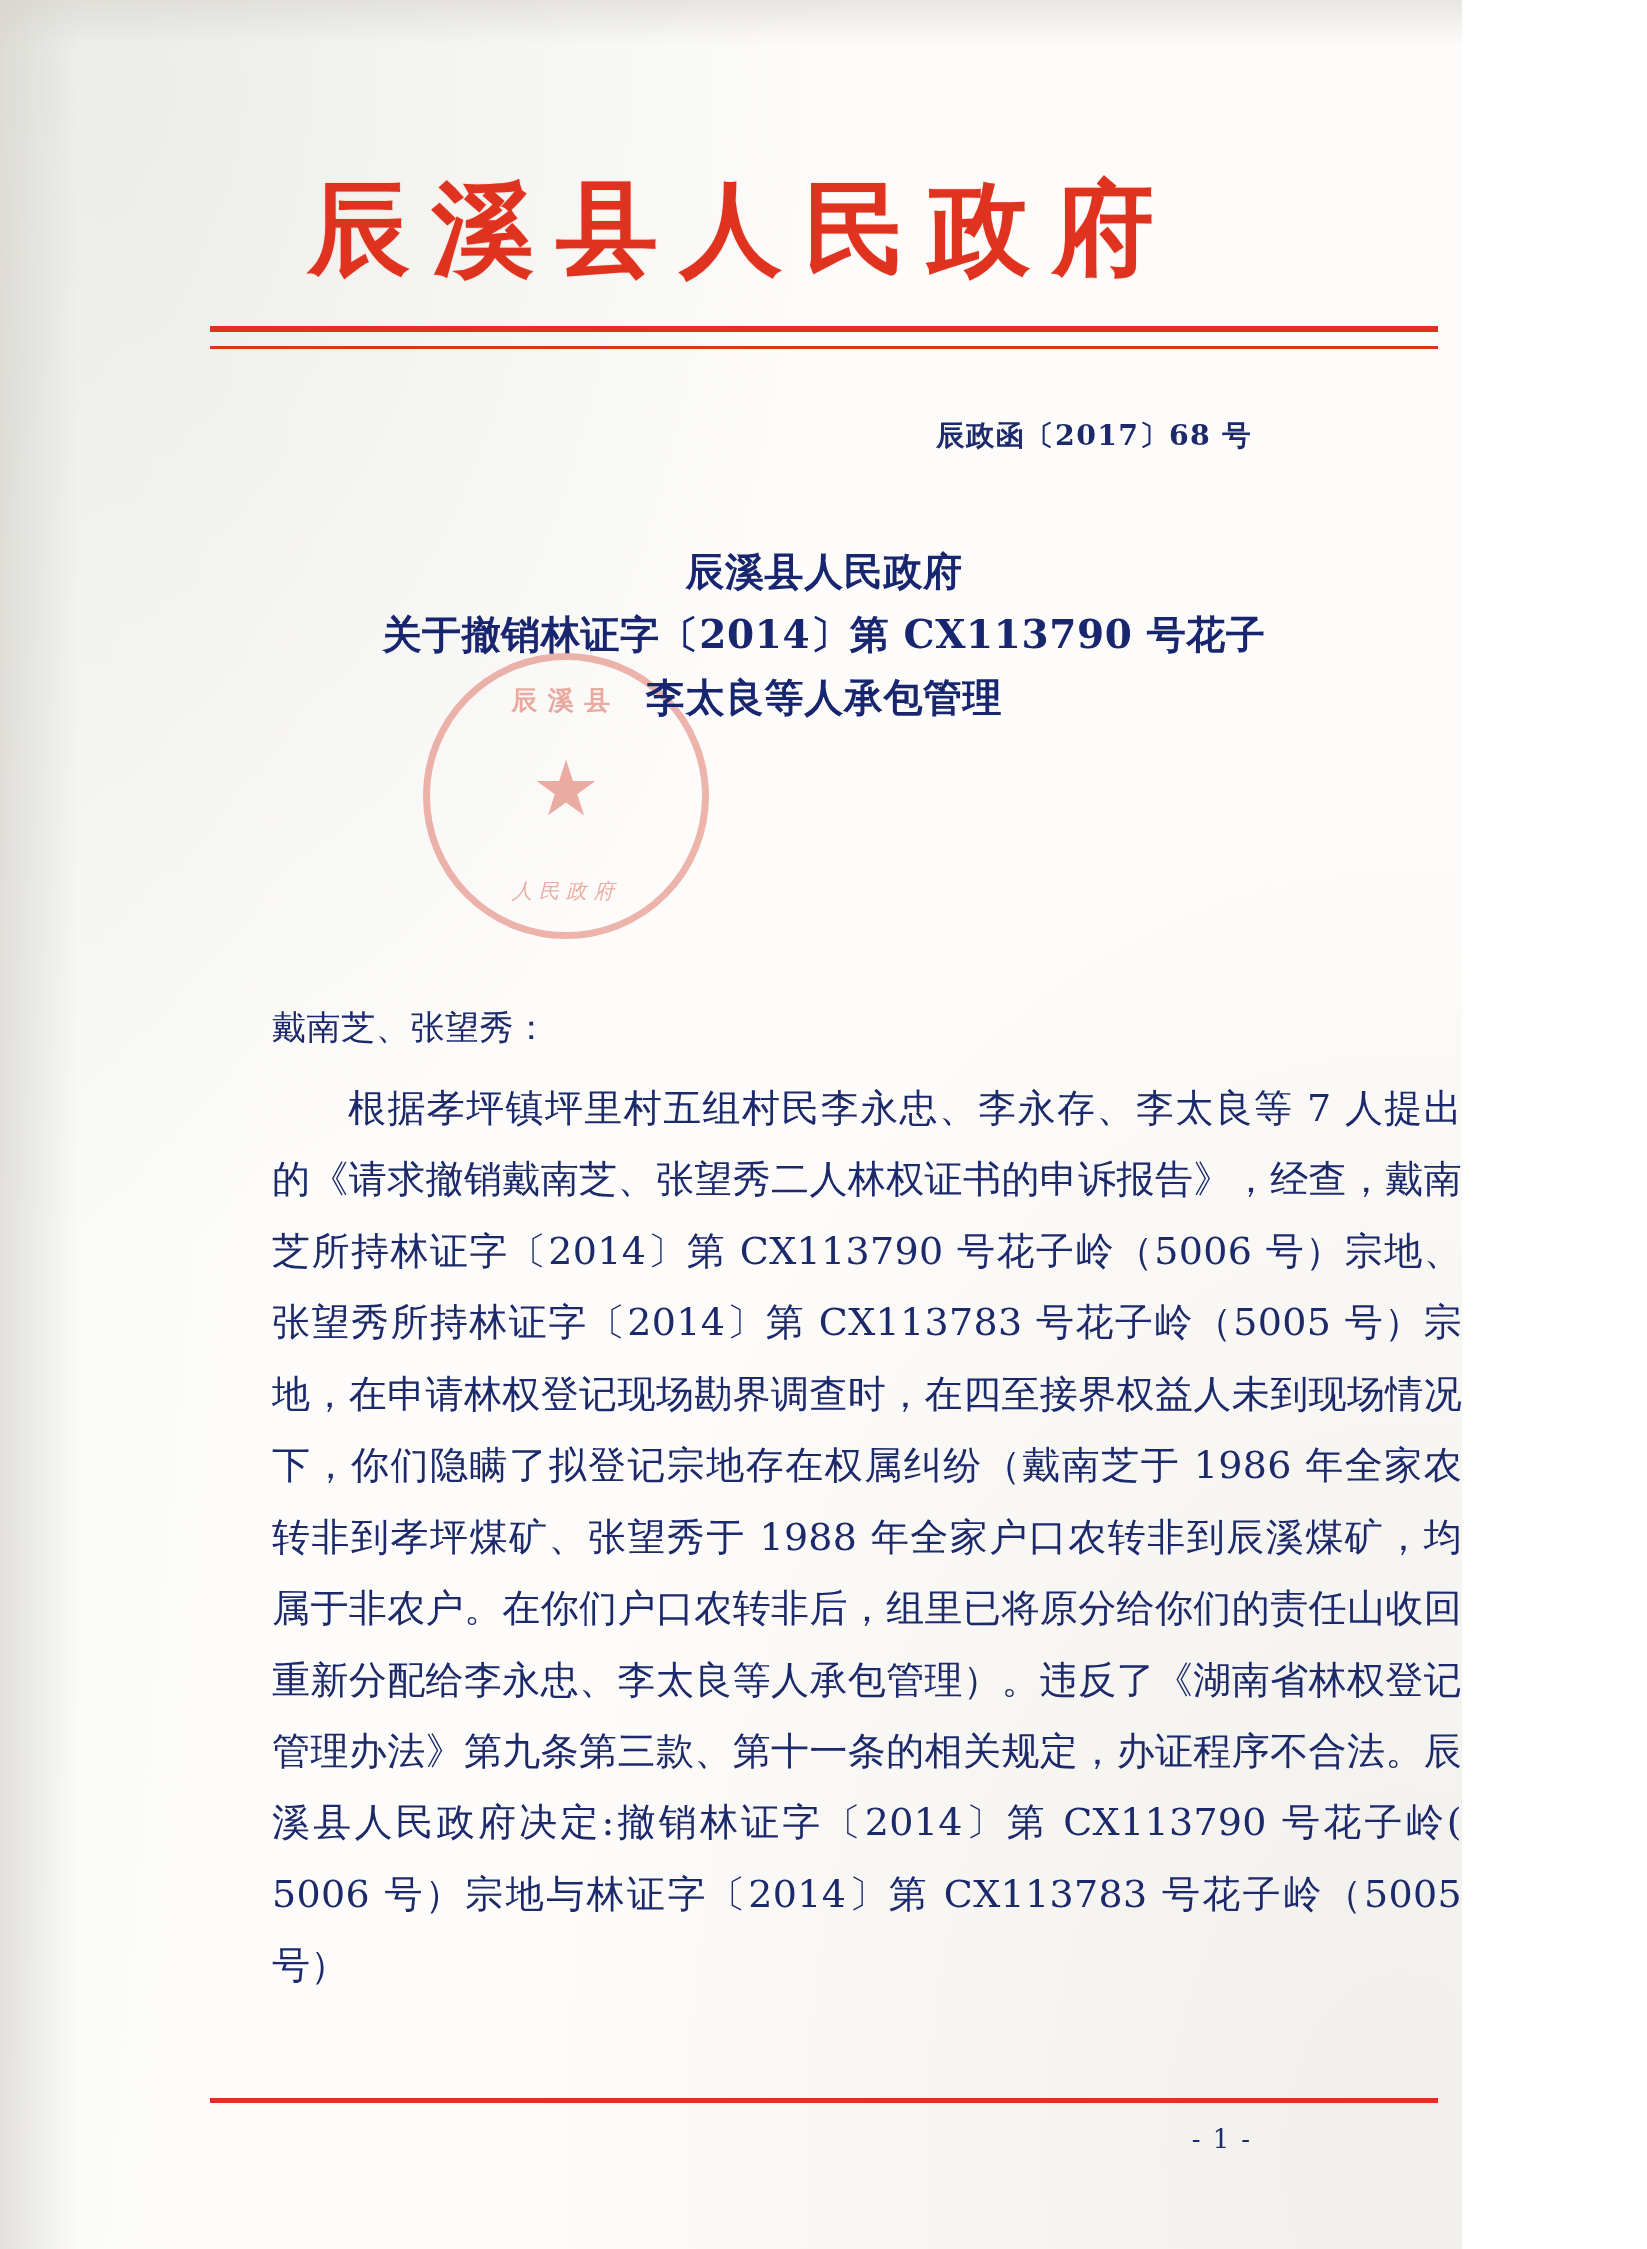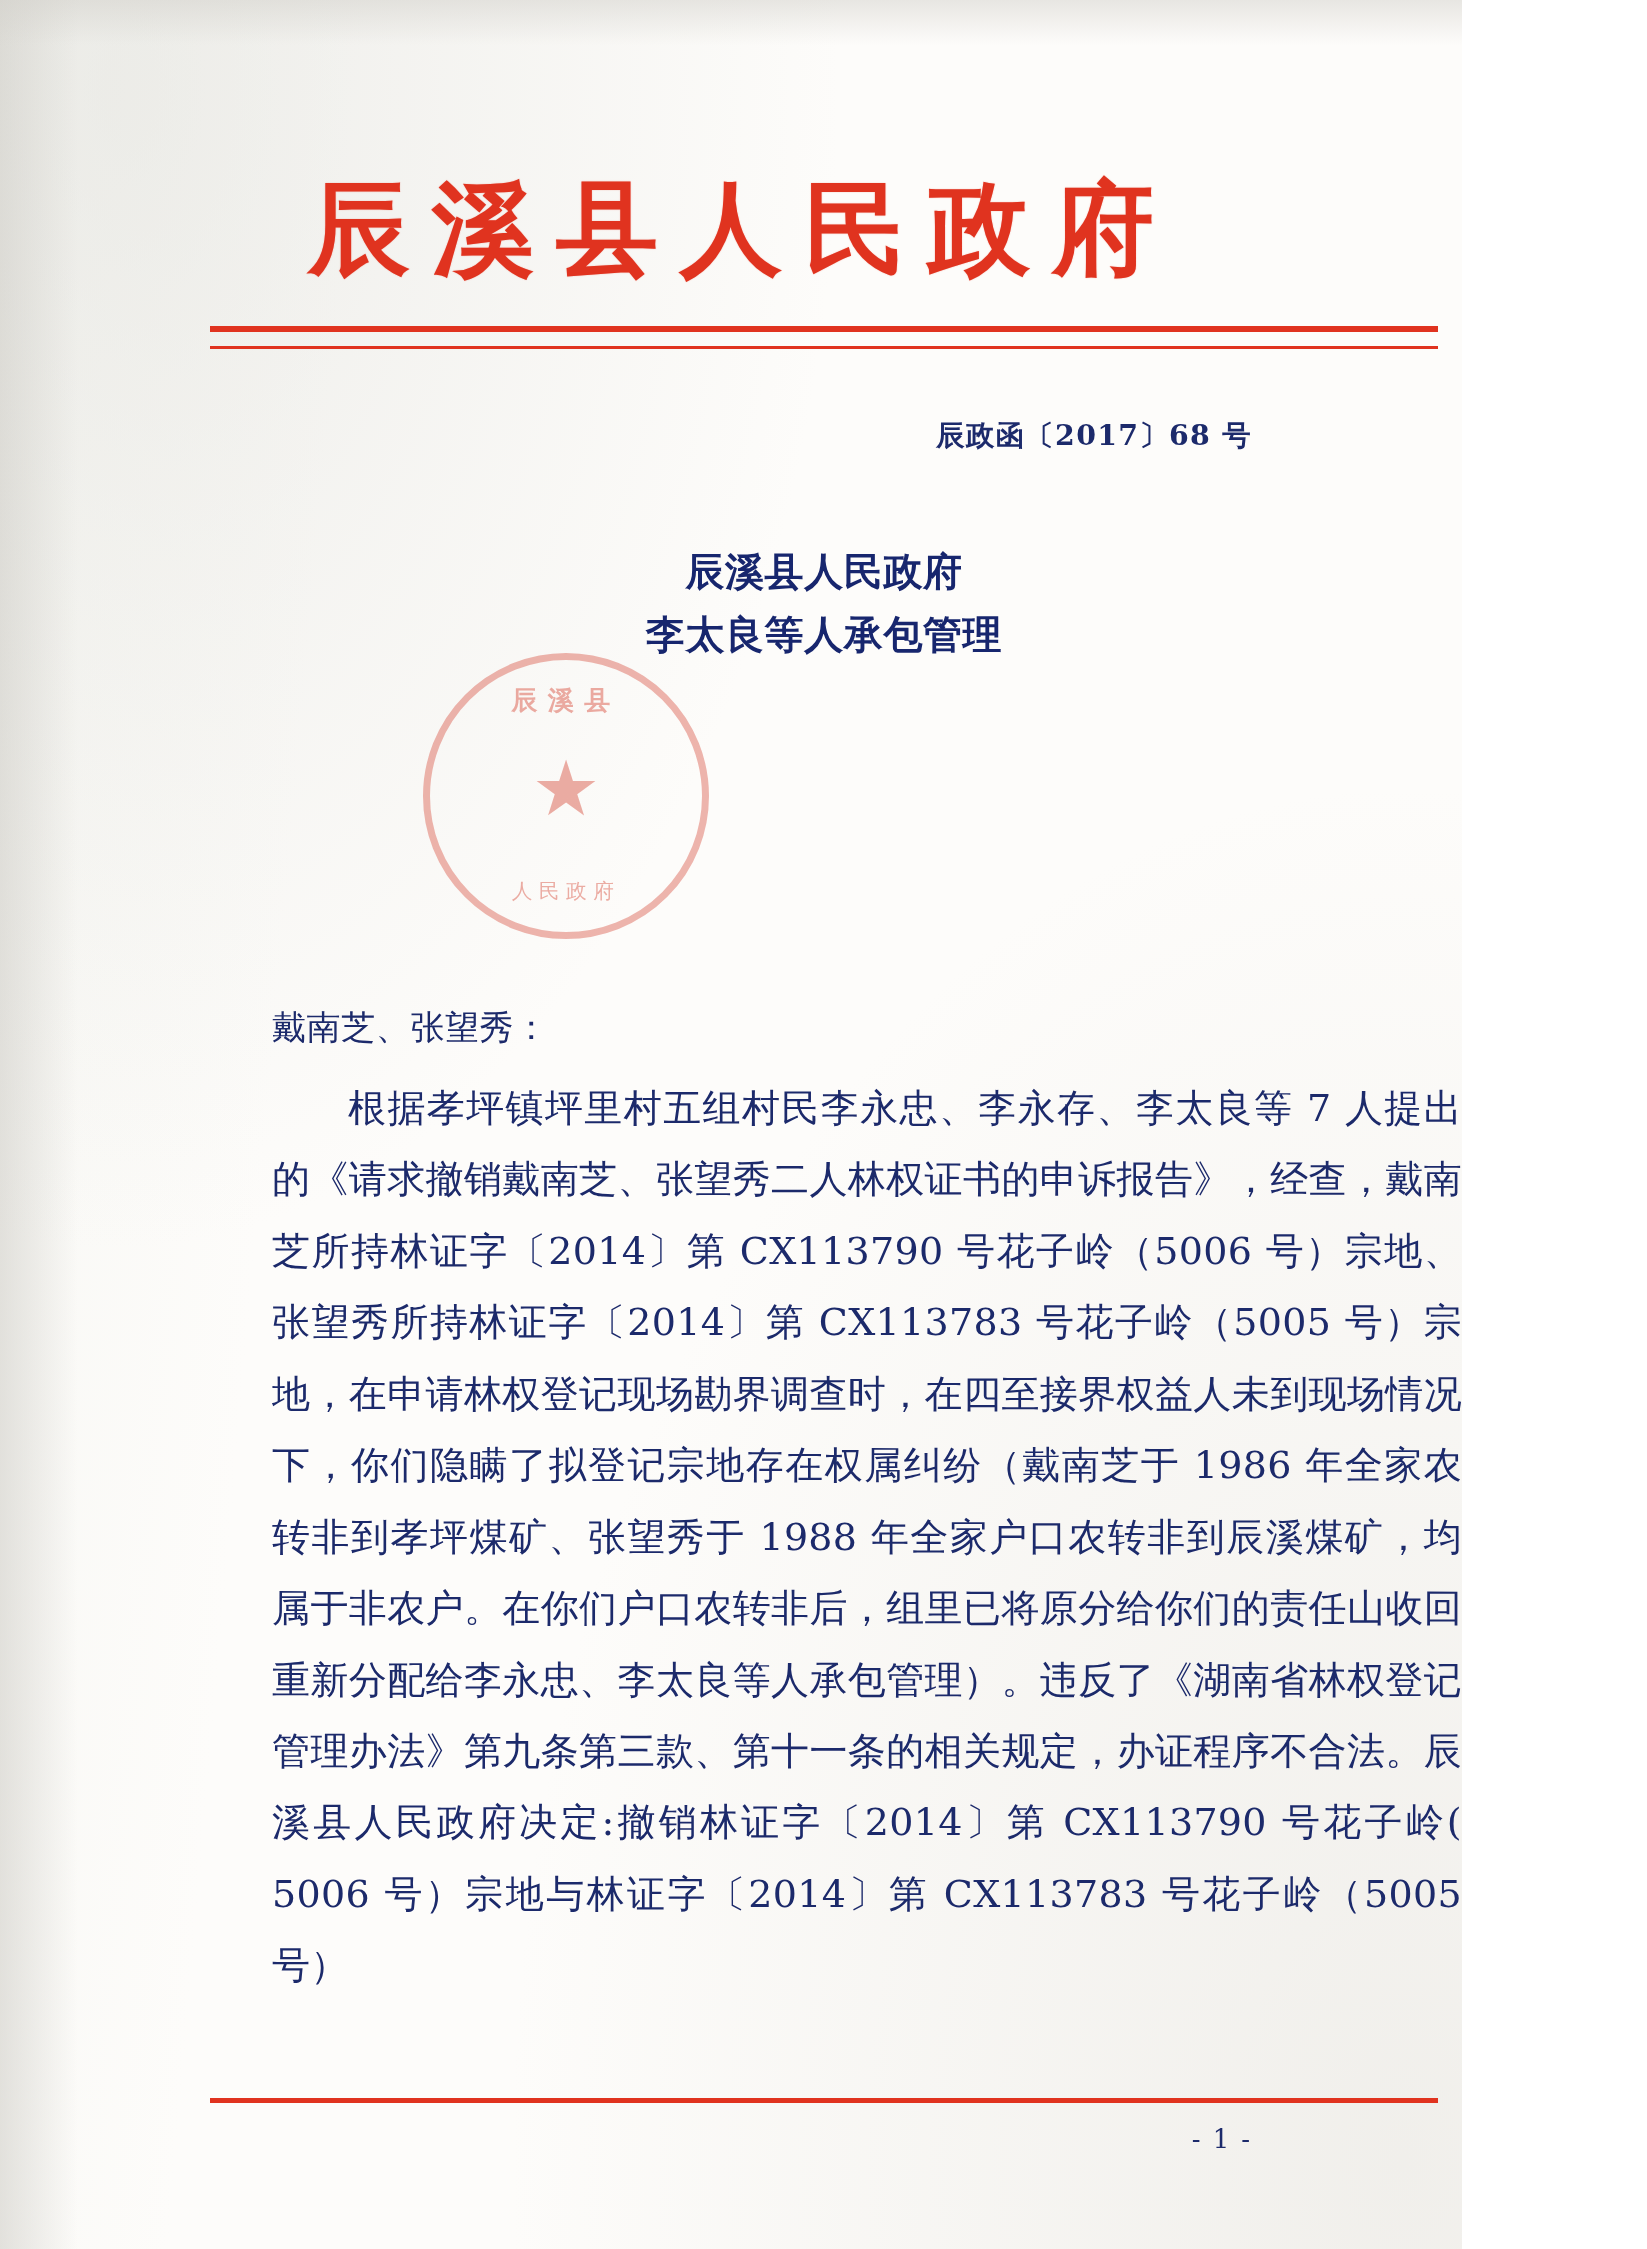--- a/index.html
+++ b/index.html
@@ -141,20 +141,21 @@
     font-weight: bold;
   }
   .seal-arc-bottom {
     position: absolute;
     left: 0; right: 0;
     bottom: 27px;
     text-align: center;
     font-size: 20.7px;
     color: rgba(214,70,52,0.6);
     letter-spacing: 6.5px;
+    font-style: italic;
   }
 
   
   .salutation {
     position: absolute;
     top: 1005px;
     left: 272px;
     font-size: 34px;
     color: #1c2a6b;
     letter-spacing: 0.6px;
@@ -212,20 +213,21 @@
 
   <div class="seal">
     <div class="seal-inner"></div>
     <div class="seal-arc-top">辰溪县</div>
     <div class="seal-star">★</div>
     <div class="seal-arc-bottom">人民政府</div>
   </div>
 
   <div class="title-block">
     <div class="title-line">辰溪县人民政府</div>
+    <div class="title-line">关于撤销林证字〔2014〕第 CX113790 号花子</div>
     <div class="title-line">李太良等人承包管理</div>
   </div>
 
   <div class="salutation">戴南芝、张望秀：</div>
 
   <div class="body-text">
     <p>根据孝坪镇坪里村五组村民李永忠、李永存、李太良等 7 人提出的《请求撤销戴南芝、张望秀二人林权证书的申诉报告》，经查，戴南芝所持林证字〔2014〕第 CX113790 号花子岭（5006 号）宗地、张望秀所持林证字〔2014〕第 CX113783 号花子岭（5005 号）宗地，在申请林权登记现场勘界调查时，在四至接界权益人未到现场情况下，你们隐瞒了拟登记宗地存在权属纠纷（戴南芝于 1986 年全家农转非到孝坪煤矿、张望秀于 1988 年全家户口农转非到辰溪煤矿，均属于非农户。在你们户口农转非后，组里已将原分给你们的责任山收回重新分配给李永忠、李太良等人承包管理）。违反了《湖南省林权登记管理办法》第九条第三款、第十一条的相关规定，办证程序不合法。辰溪县人民政府决定:撤销林证字〔2014〕第 CX113790 号花子岭( 5006 号）宗地与林证字〔2014〕第 CX113783 号花子岭（5005 号）</p>
   </div>
 
   <div class="footer-rule"></div>

